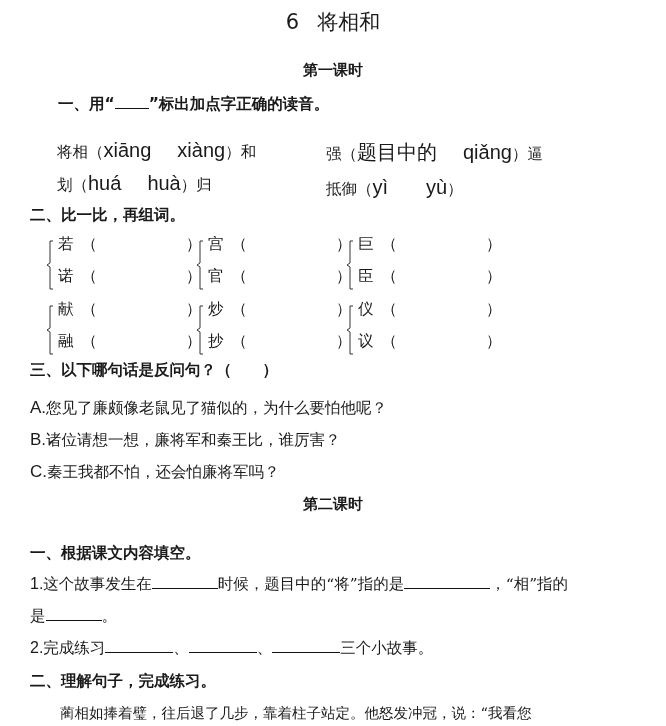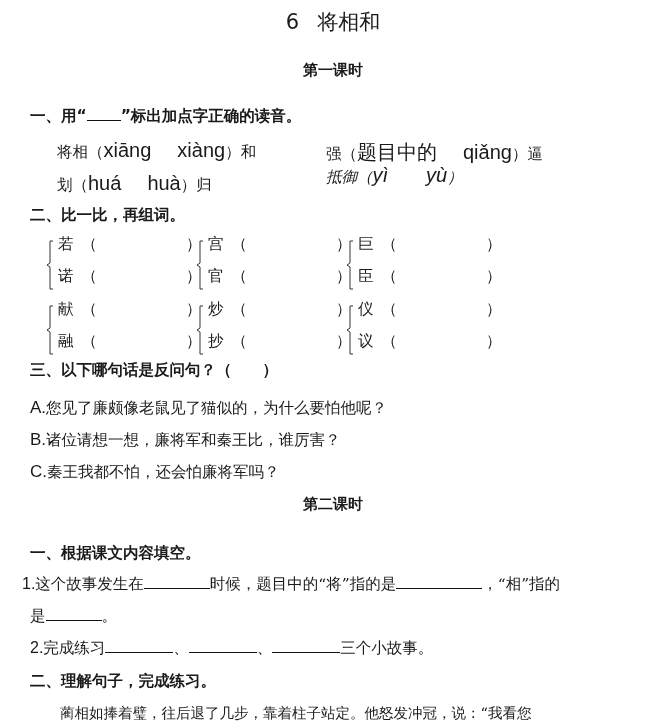--- a/index.html
+++ b/index.html
@@ -25,34 +25,34 @@
 </style>
 </head>
 <body>
 
 <div class="abs title">
   <span class="num">6</span><span>将相和</span>
 </div>
 
 <div class="abs lesson" style="top:61px;">第一课时</div>
 
-<div class="abs q" style="top:106px;">
+<div class="abs q" style="top:94px;margin-left:28px;">
   <span>一、用“</span><span class="uline" style="width:34px;"></span><span>”标出加点字正确的读音。</span>
 </div>
 
 <div class="abs line serif" style="top:139px; left:57px;">
   <span>将相（</span><span class="py">xiāng</span><span style="display:inline-block;width:26px;"></span><span class="py">xiàng</span><span>）和</span>
 </div>
 <div class="abs line serif" style="top:139px; left:326px;">
   <span>强（</span><span class="py">题目中的</span><span style="display:inline-block;width:26px;"></span><span class="py">qiǎng</span><span>）逼</span>
 </div>
 <div class="abs line serif" style="top:172px; left:57px;">
   <span>划（</span><span class="py">huá</span><span style="display:inline-block;width:26px;"></span><span class="py">huà</span><span>）归</span>
 </div>
-<div class="abs line serif" style="top:164px; left:326px;font-style:italic;">
+<div class="abs line serif" style="top:176px; left:326px;">
   <span>抵御（</span><span class="py">yì</span><span style="display:inline-block;width:38px;"></span><span class="py">yù</span><span>）</span>
 </div>
 
 <div class="abs q" style="top:205px;">二、比一比，再组词。</div>
 
 <div class="group" style="left:46px; top:232px;">
   <svg class="bracket" viewBox="0 0 8 50">
       <path d="M7 1 H4 V23 L1 25 L4 27 V49 H7" fill="none" stroke="#333" stroke-width="1"></path>
     </svg>
   <div class="row" style="top:2px;"><span>若</span><span class="paren-l">（</span><span class="paren-r">）</span></div>
@@ -96,21 +96,21 @@
 
 <div class="abs q" style="top:360px;">三、以下哪句话是反问句？（　　）</div>
 <div class="abs opt serif" style="top:398px;"><span class="letter">A.</span><span>您见了廉颇像老鼠见了猫似的，为什么要怕他呢？</span></div>
 <div class="abs opt serif" style="top:430px;"><span class="letter">B.</span><span>诸位请想一想，廉将军和秦王比，谁厉害？</span></div>
 <div class="abs opt serif" style="top:462px;"><span class="letter">C.</span><span>秦王我都不怕，还会怕廉将军吗？</span></div>
 
 <div class="abs lesson" style="top:495px;">第二课时</div>
 
 <div class="abs q" style="top:543px;">一、根据课文内容填空。</div>
 
-<div class="abs line serif" style="top:574px; left:22px;">
+<div class="abs line serif" style="top:574px; left:30px;">
   <span class="py" style="font-size:16px;">1.</span><span>这个故事发生在</span><span class="uline" style="width:66px;"></span><span>时候，题目中的“将”指的是</span><span class="uline" style="width:86px;"></span><span>，“相”指的</span>
 </div>
 <div class="abs line serif" style="top:606px; left:30px;">
   <span>是</span><span class="uline" style="width:56px;"></span><span>。</span>
 </div>
 
 <div class="abs line serif" style="top:638px; left:30px;">
   <span class="py" style="font-size:16px;">2.</span><span>完成练习</span><span class="uline" style="width:68px;"></span><span>、</span><span class="uline" style="width:68px;"></span><span>、</span><span class="uline" style="width:68px;"></span><span>三个小故事。</span>
 </div>
 

